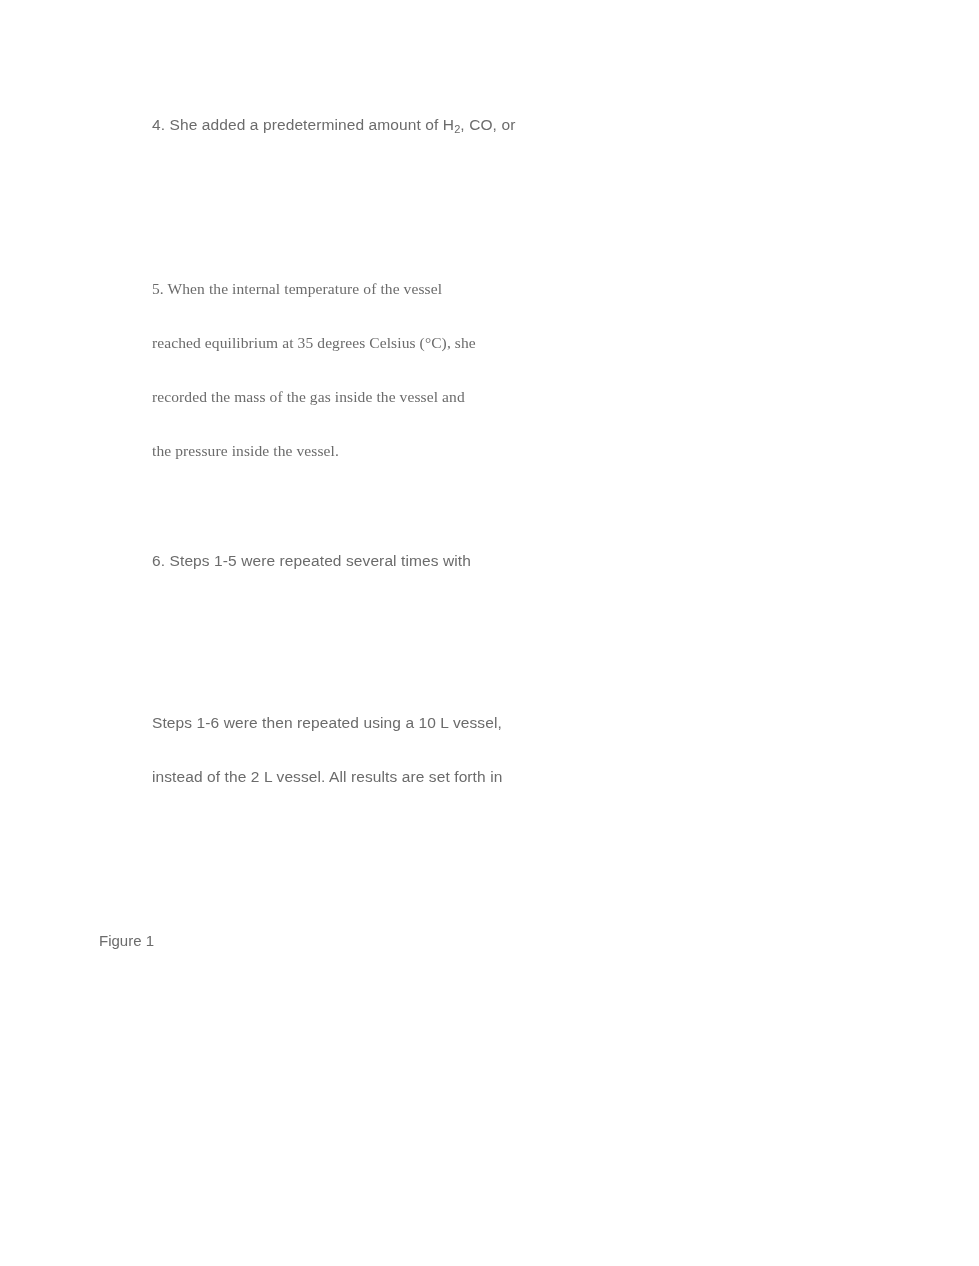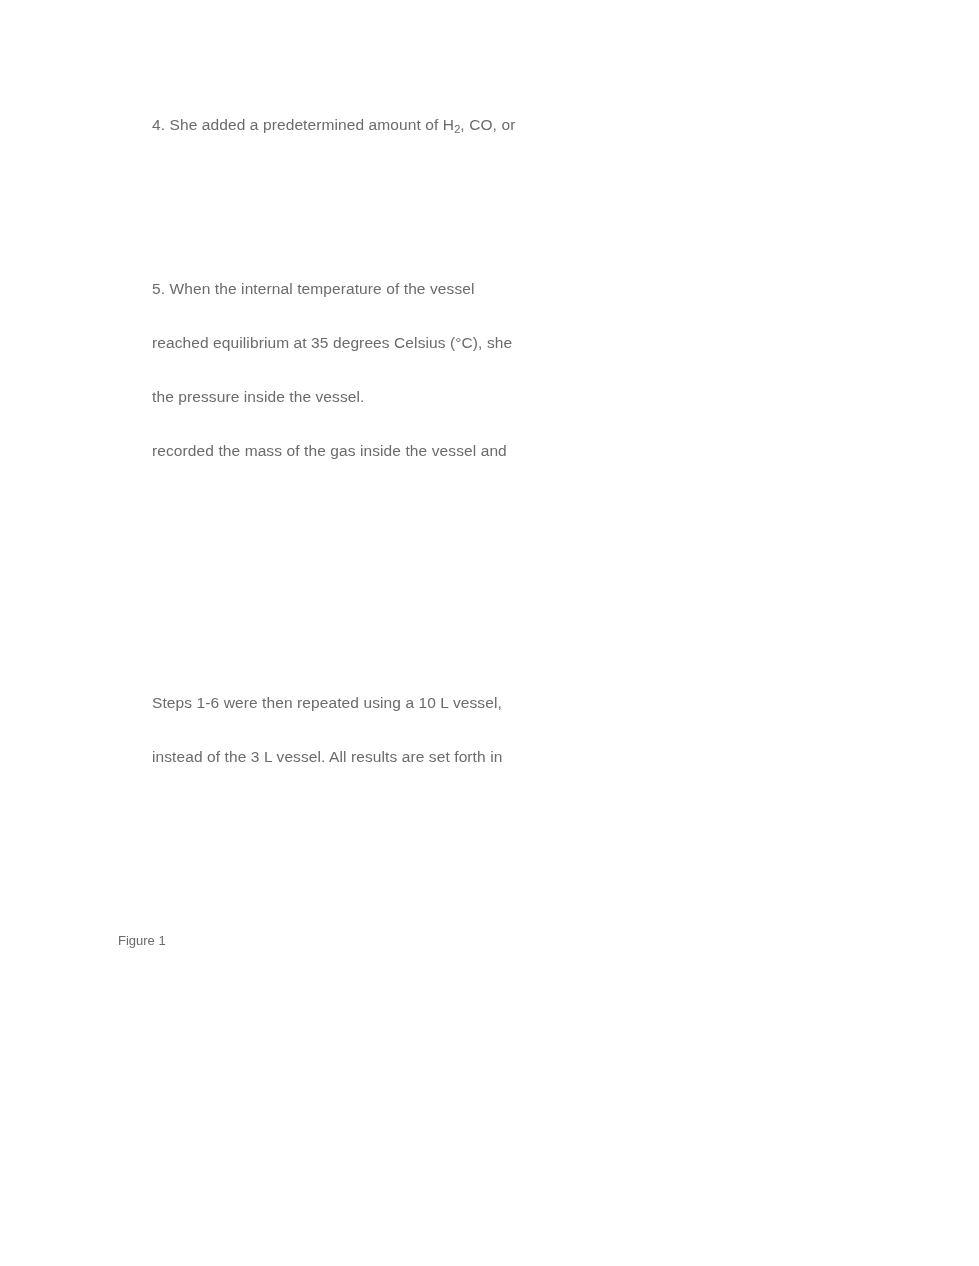--- a/index.html
+++ b/index.html
@@ -28,51 +28,52 @@
   }
   .line {
     font-size: 15.5px;
     line-height: 54px;
     color: #6b6b6b;
     white-space: pre-wrap;
     letter-spacing: 0.1px;
   }
   .figure-label {
     position: absolute;
-    left: 118px;
-    font-size: 13px;
+    left: 99px;
+    font-size: 15px;
     line-height: 22px;
     color: #6b6b6b;
   }
   sub {
     font-size: 11px;
     vertical-align: baseline;
     position: relative;
     top: 3px;
   }
 </style>
 </head>
 <body>
 
 <div class="page">
 
   <div class="block" style="top:98px;">
     <div class="line"><span>4. She added a predetermined amount of H</span><sub>2</sub><span>, CO, or</span></div>
   </div>
 
-  <div class="block" style="top:262px;">
+  <div class="block" style="top:262px;font-family:Liberation Serif, serif;">
     <div class="line">5. When the internal temperature of the vessel</div>
     <div class="line">reached equilibrium at 35 degrees Celsius (°C), she</div>
+    <div class="line">recorded the mass of the gas inside the vessel and</div>
     <div class="line">the pressure inside the vessel.</div>
-    <div class="line">recorded the mass of the gas inside the vessel and</div>
   </div>
 
   <div class="block" style="top:534px;">
+    <div class="line">6. Steps 1-5 were repeated several times with</div>
   </div>
 
-  <div class="block" style="top:676px;">
+  <div class="block" style="top:696px;">
     <div class="line">Steps 1-6 were then repeated using a 10 L vessel,</div>
-    <div class="line">instead of the 3 L vessel. All results are set forth in</div>
+    <div class="line">instead of the 2 L vessel. All results are set forth in</div>
   </div>
 
   <div class="figure-label" style="top:930px;">Figure 1</div>
 
 </div>
 
 </body></html>

